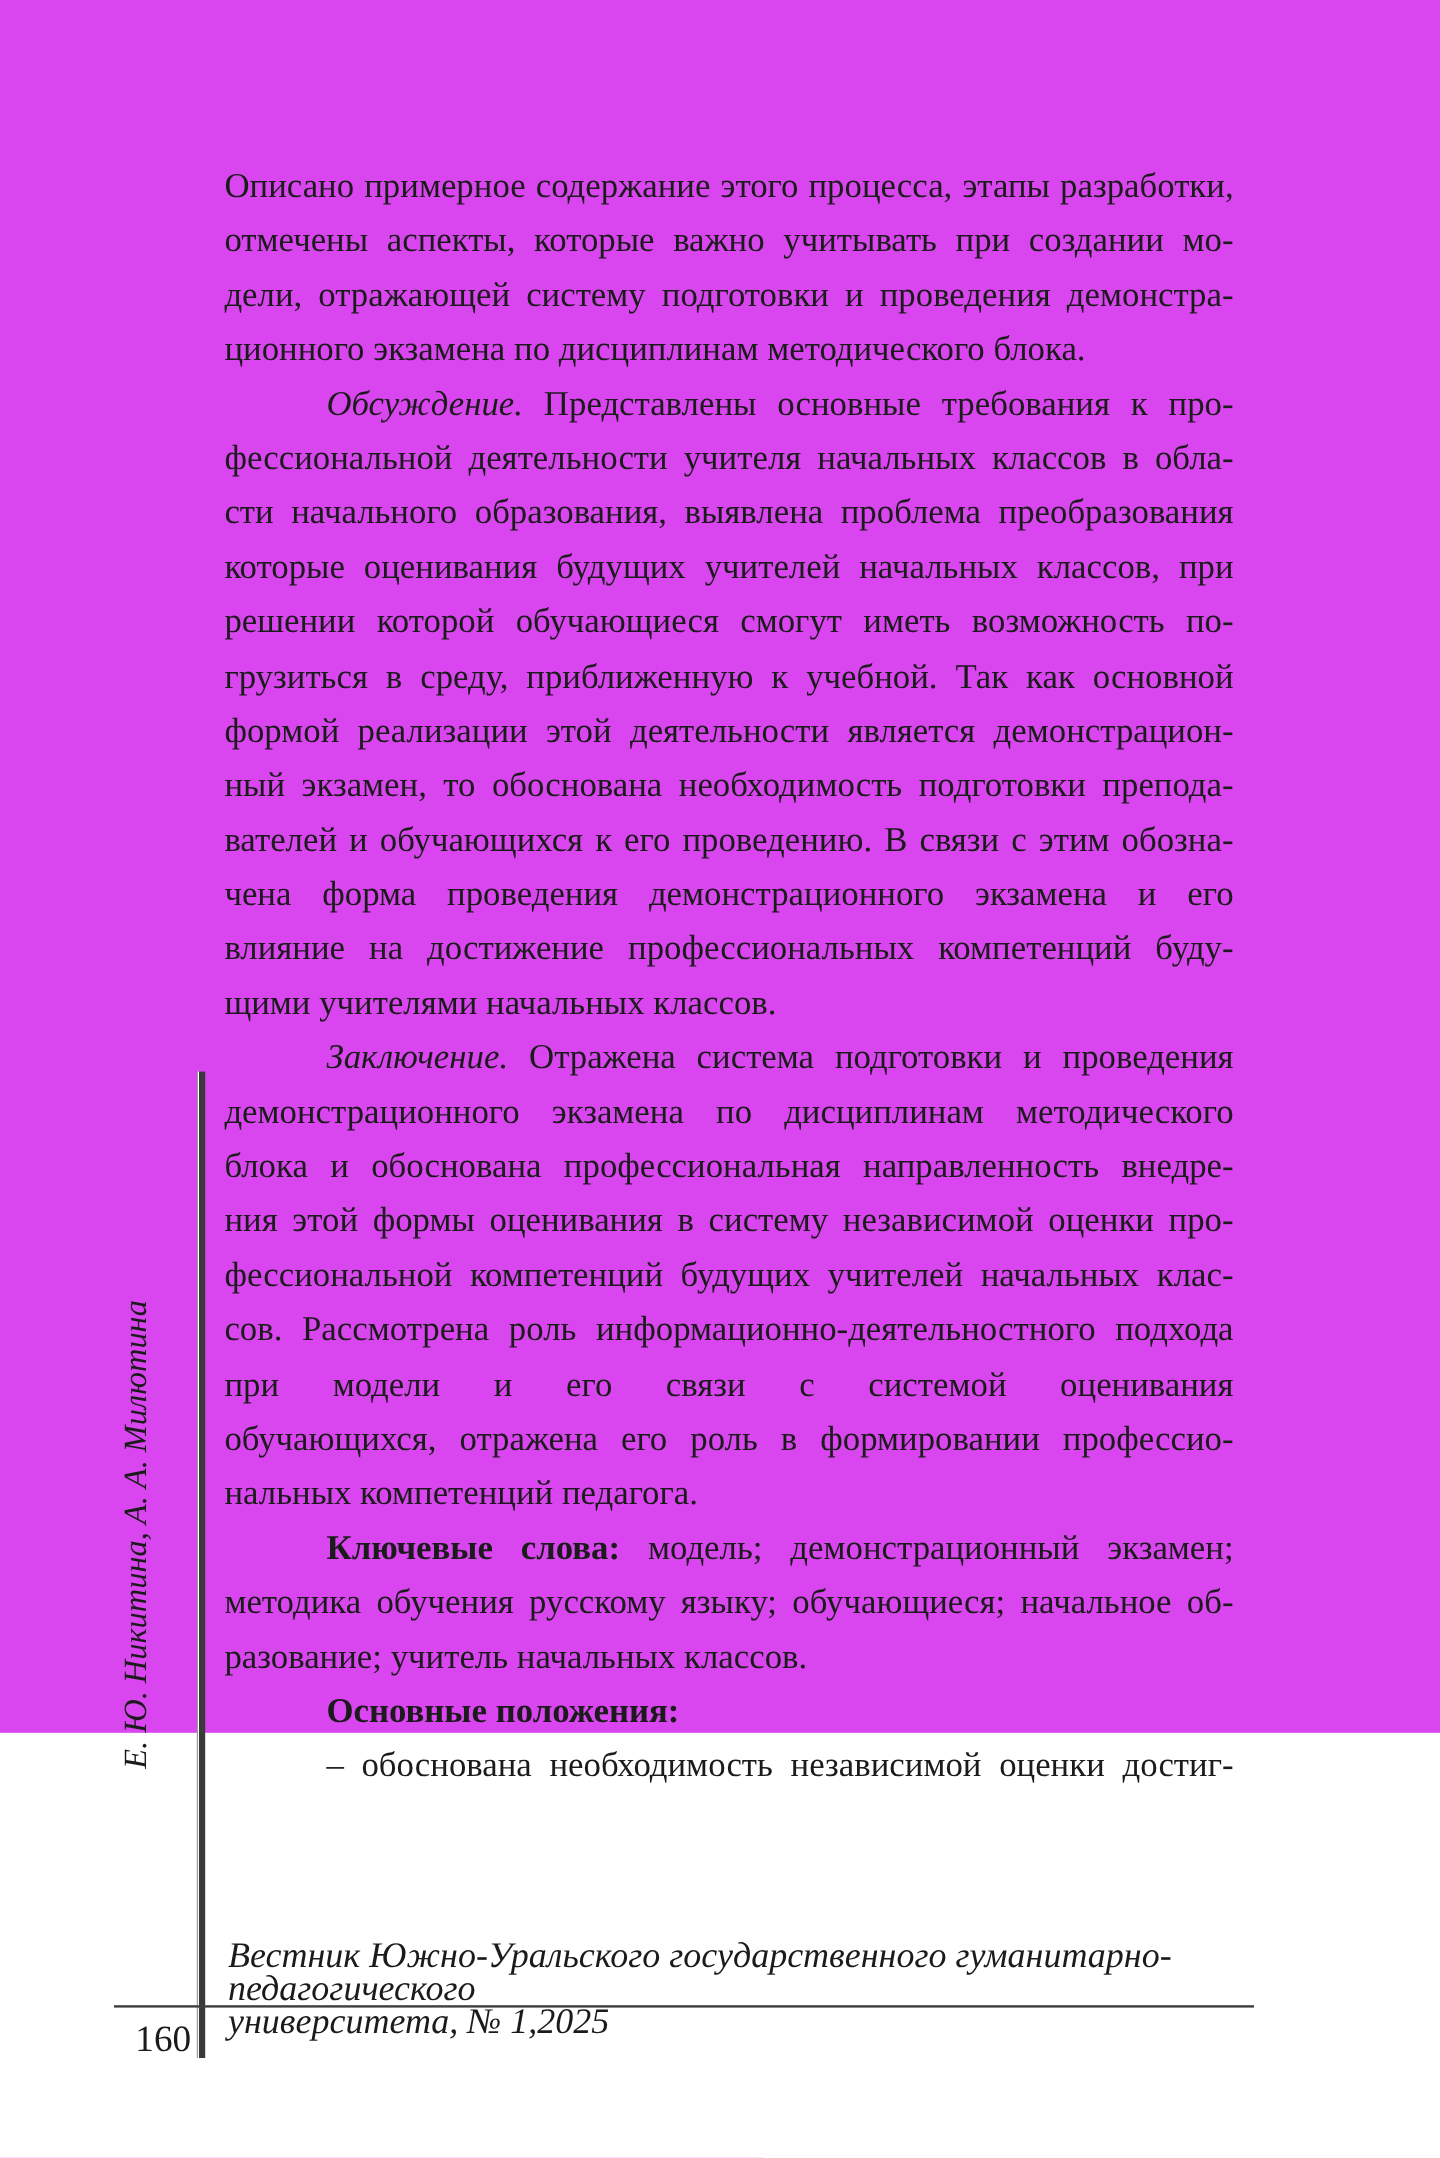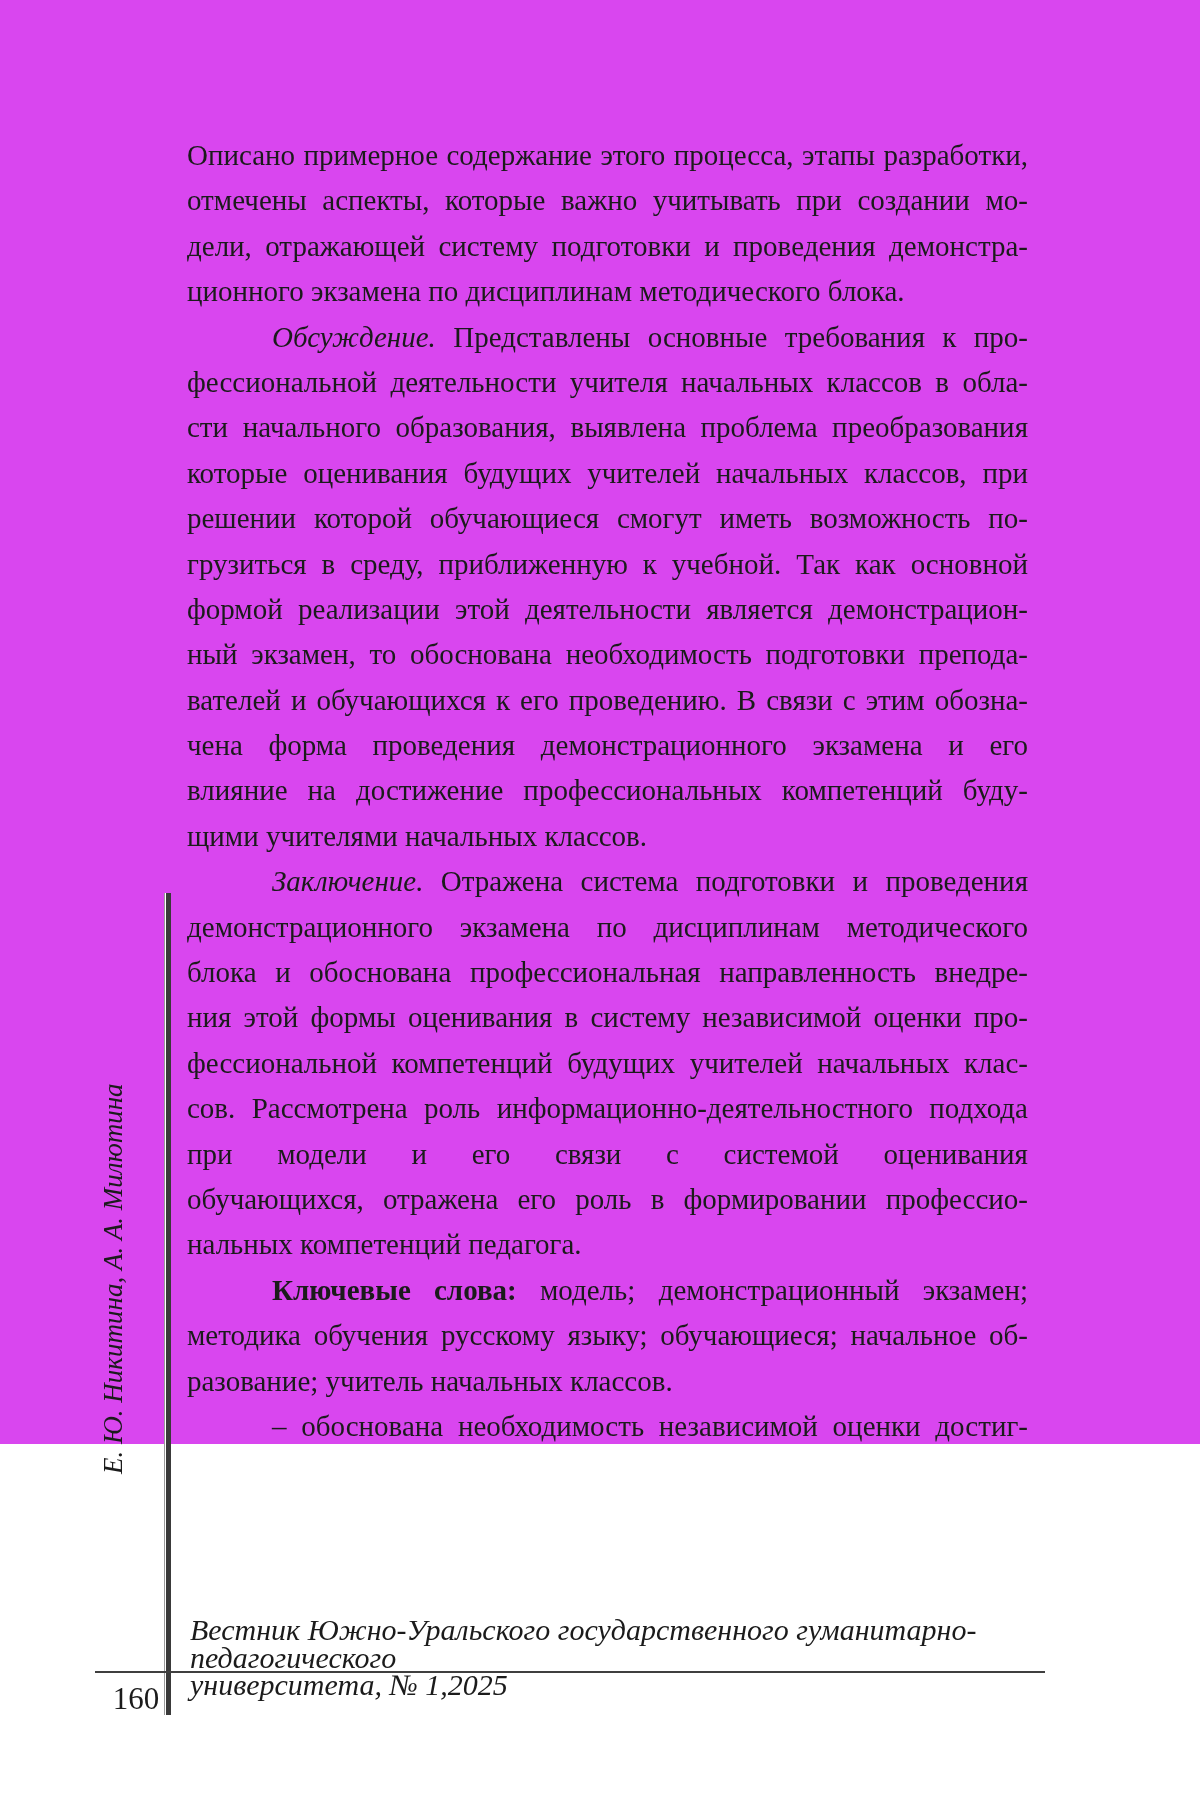--- a/index.html
+++ b/index.html
@@ -304,20 +304,21 @@
       <div class="line just">
         <span class="st-n">методика</span>
         <span class="st-n">обучения</span>
         <span class="st-n">русскому</span>
         <span class="st-n">языку;</span>
         <span class="st-n">обучающиеся;</span>
         <span class="st-n">начальное</span>
         <span class="st-n">об-</span>
       </div>
       <div class="line last"><span class="st-n">разование; учитель начальных классов.</span></div>
+      <div class="line last indent"><span class="st-b">Основные положения:</span></div>
       <div class="line just indent">
         <span class="st-n">–</span>
         <span class="st-n">обоснована</span>
         <span class="st-n">необходимость</span>
         <span class="st-n">независимой</span>
         <span class="st-n">оценки</span>
         <span class="st-n">достиг-</span>
       </div>
     </div>
 

